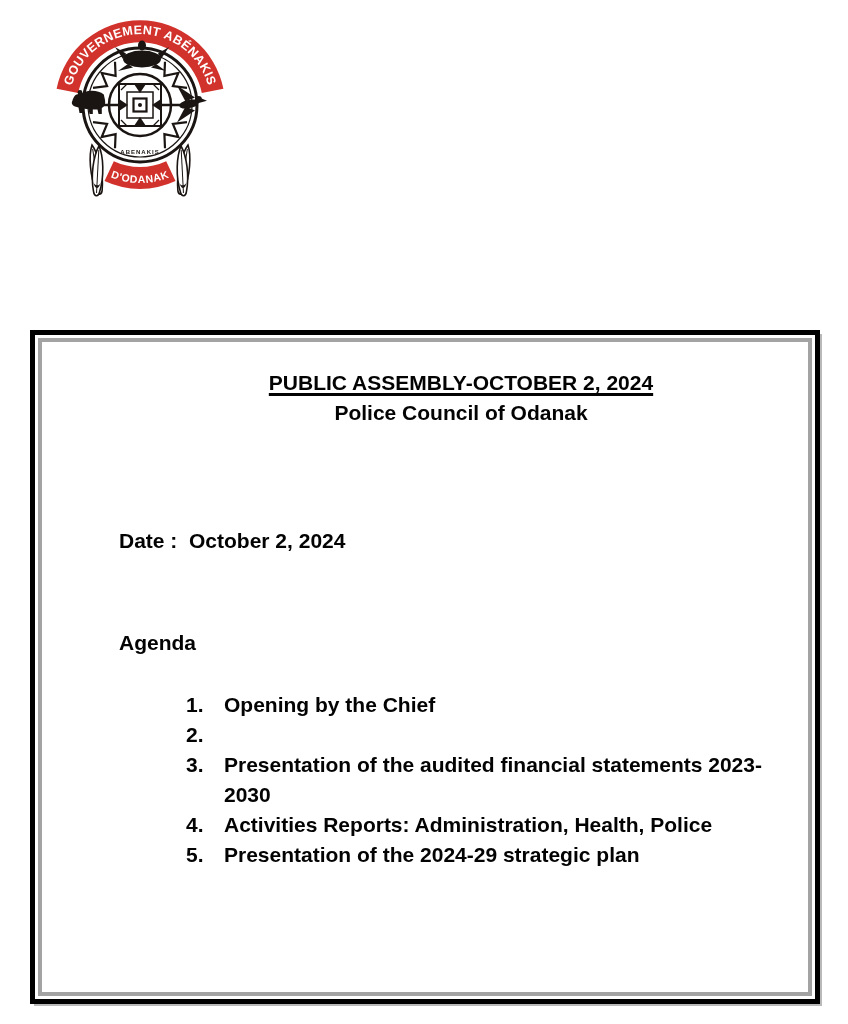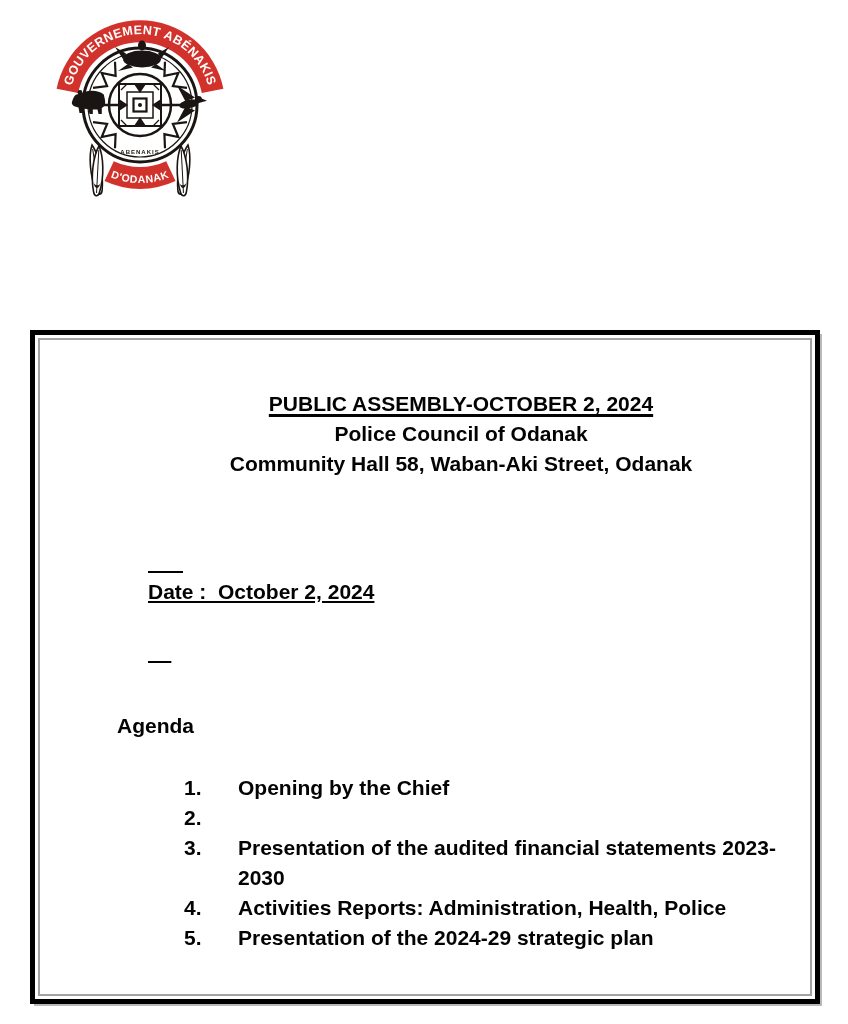--- a/index.html
+++ b/index.html
@@ -8,32 +8,32 @@
     font-family:"Liberation Sans","DejaVu Sans",sans-serif;color:#030303;
   }
   .logo{position:absolute;left:52px;top:14px;width:173px;height:201px;}
   .logo svg{font-family:"Liberation Sans","DejaVu Sans",sans-serif;font-weight:bold;}
   .notice-box{
     position:absolute;left:30px;top:330px;width:790px;height:674px;
     box-sizing:border-box;border:5px solid #000;padding:3px;background:#fff;
     box-shadow:3px 3px 0 -1px #b9b9b9;
   }
   .notice-inner{
-    box-sizing:border-box;width:100%;height:100%;border:2px solid #a3a3a3;
-    padding-top:49px;
+    box-sizing:border-box;width:100%;height:100%;border:4px solid #a3a3a3;
+    padding-top:26px;
   }
   .notice-inner *{font-weight:bold;}
   .title-block{padding-left:72px;text-align:center;font-size:21px;line-height:30px;}
   .title{text-decoration:underline;text-decoration-thickness:2.5px;text-underline-offset:3px;}
-  .meta-block{margin:38px 0 0 108px;font-size:21px;line-height:30px;white-space:pre;text-decoration:underline;}
-  .agenda-label{margin:44px 0 0 77px;font-size:21px;line-height:30px;}
+  .meta-block{margin:38px 0 0 77px;font-size:21px;line-height:30px;white-space:pre;}
+  .agenda-label{margin:12px 0 0 77px;font-size:21px;line-height:30px;}
   ol.agenda-list{list-style:none;margin:32px 0 0 144px;padding:0;font-size:21px;line-height:30px;}
   ol.agenda-list li{display:flex;align-items:flex-start;}
   ol.agenda-list .num{flex:0 0 38px;width:38px;}
-  ol.agenda-list .txt{max-width:550px;margin-left:16px;}
+  ol.agenda-list .txt{max-width:550px;}
 </style>
 </head>
 <body>
 
 <div class="logo">
   <svg viewBox="0 0 173 201" width="173" height="201">
     <defs>
       <g id="feather">
         <path d="M0,0 C-5,10 -7,30 -3,46 C-2,51 2,51 3,46 C7,30 5,10 0,0 Z" fill="#ffffff" stroke="#1a1512" stroke-width="1.6"></path>
         <path d="M0,4 L0,47" stroke="#1a1512" stroke-width="1"></path>
@@ -122,21 +122,20 @@
     </text>
   </svg>
 </div>
 
 <div class="notice-box">
   <div class="notice-inner">
 
     <div class="title-block">
       <div class="title">PUBLIC ASSEMBLY-OCTOBER 2, 2024</div>
       <div>Police Council of Odanak</div>
-      <div>Community Hall 58, Waban-Aki Street, Odanak</div>
     </div>
 
     <div class="meta-block">
       <div>Date :  October 2, 2024</div>
     </div>
 
     <div class="agenda-label">Agenda</div>
 
     <ol class="agenda-list">
       <li>

